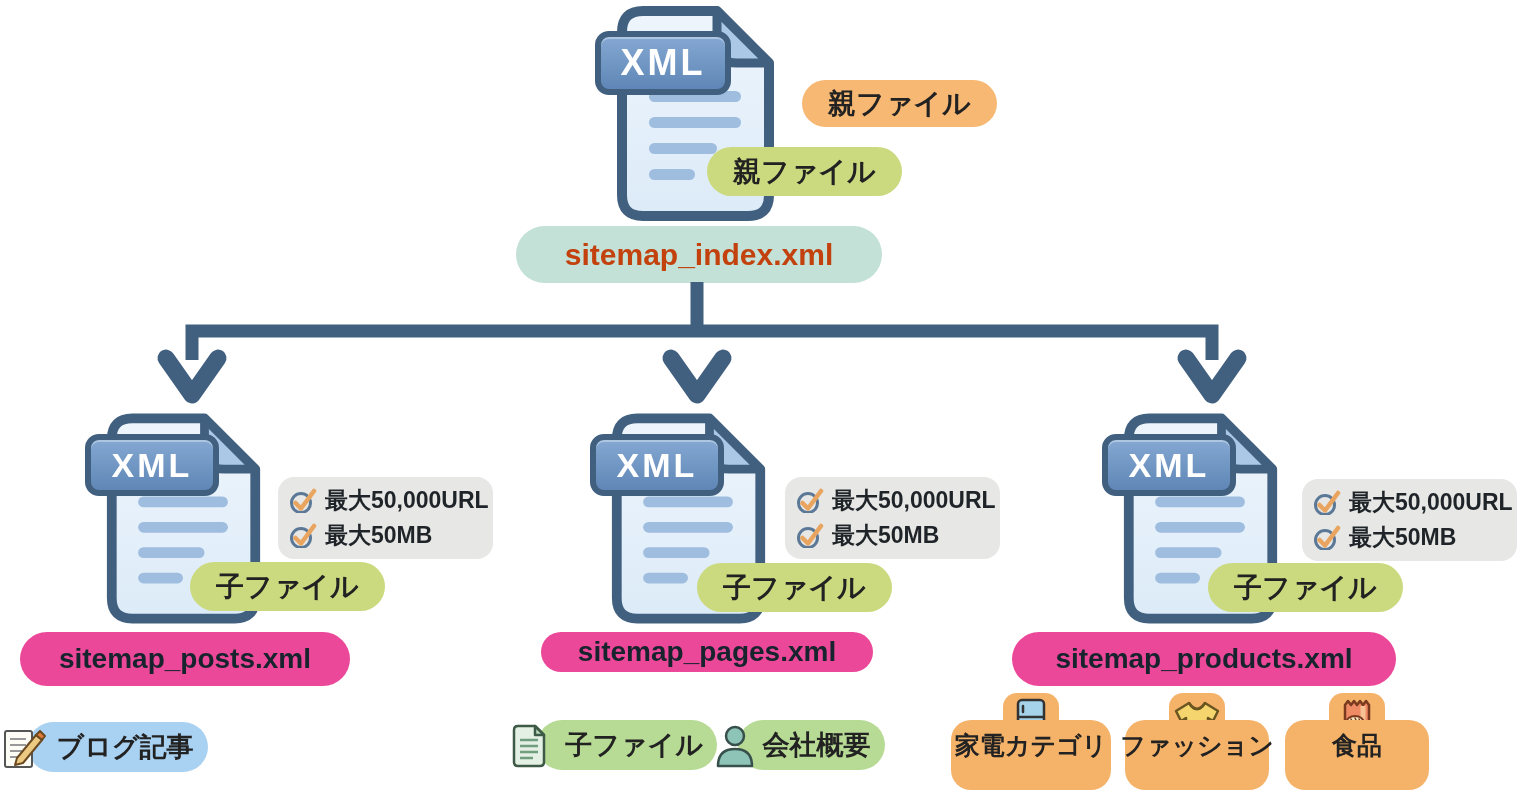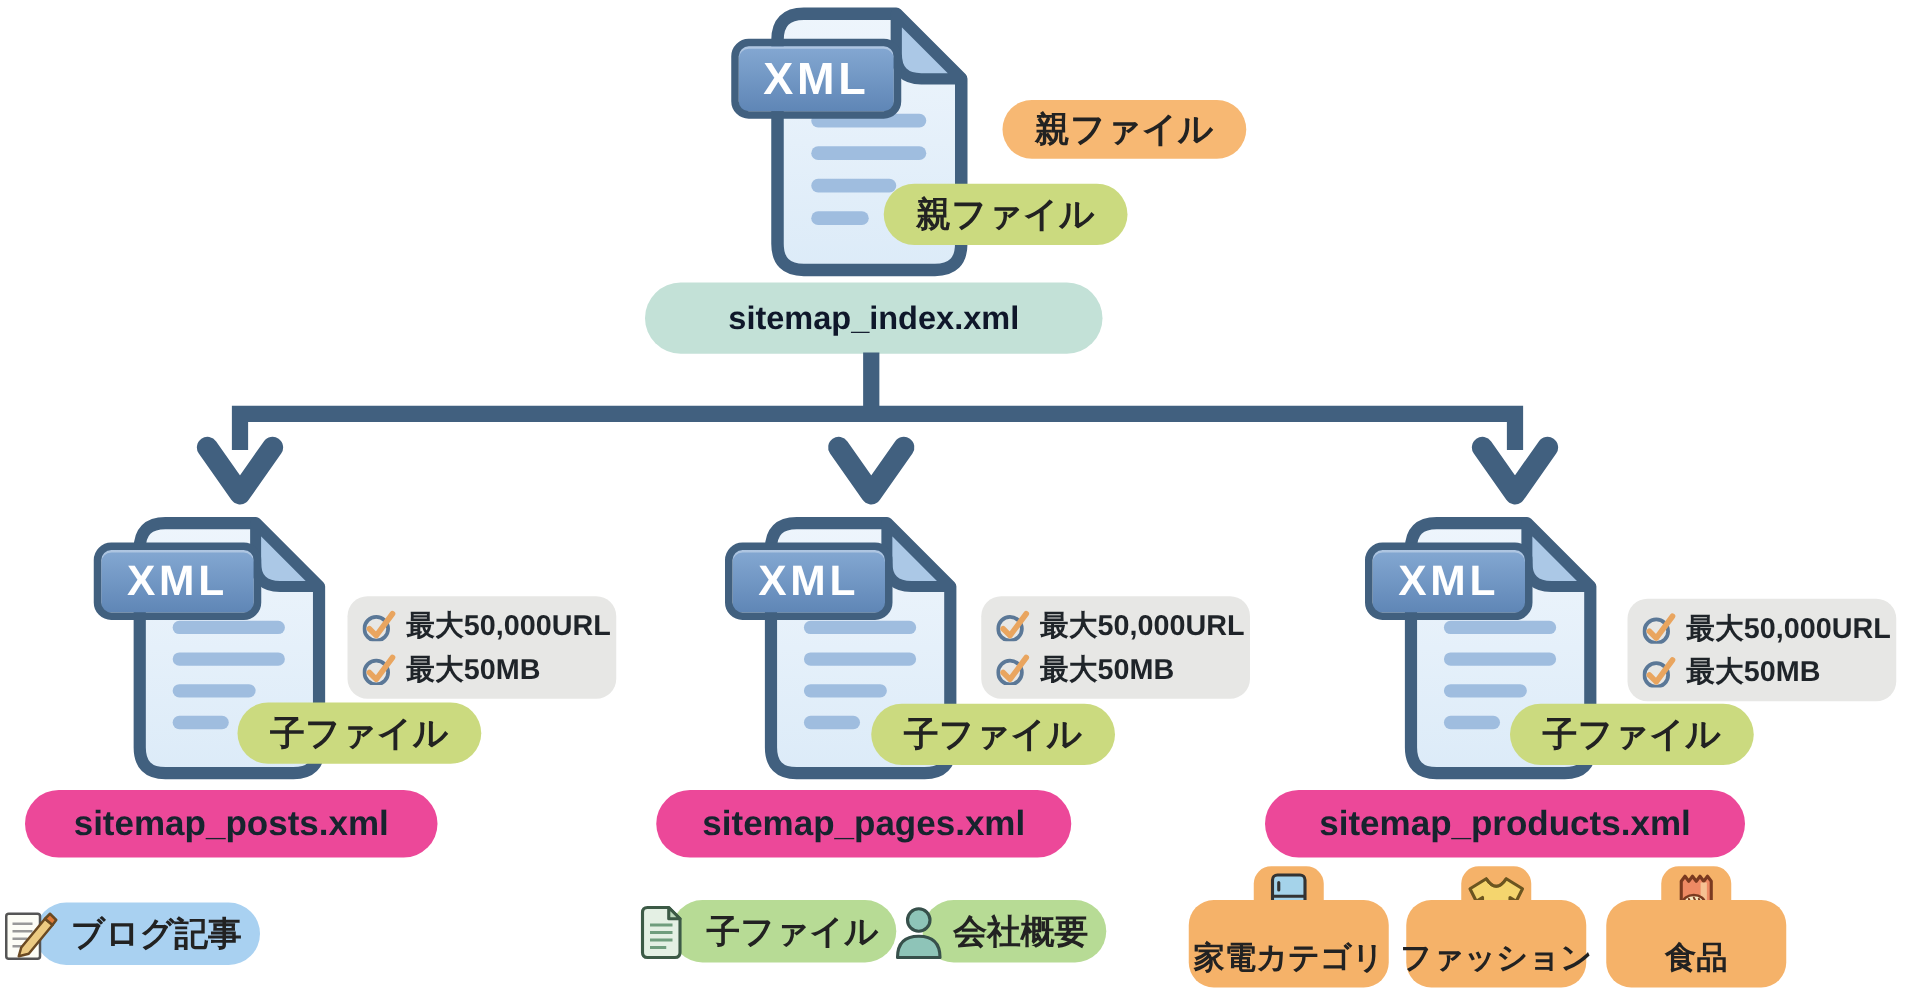--- a/index.html
+++ b/index.html
@@ -5,37 +5,37 @@
   html,body{margin:0;padding:0;background:#fff;}
   #canvas{
     position:relative;width:1533px;height:795px;background:#fff;overflow:hidden;
     font-family:"Liberation Sans","DejaVu Sans",sans-serif;
   }
 
   
   .file-icon{position:absolute;}
   .file-doc{position:absolute;left:28px;top:0;}
   .xml-badge{
-    position:absolute;left:0;top:26px;width:122px;height:50px;
+    position:absolute;left:10px;top:26px;width:122px;height:50px;
     background:linear-gradient(#84a8d2,#5f86b6);
     border:6px solid #41607f;border-radius:14px;
     box-shadow:inset 0 2px 0 rgba(255,255,255,.35);
     color:#fff;font-weight:bold;font-size:34px;letter-spacing:3px;
     display:flex;align-items:center;justify-content:center;
   }
   .xml-badge.parent{width:124px;height:52px;font-size:36px;}
 
   
   .pill{
     position:absolute;display:flex;align-items:center;justify-content:center;
     font-weight:bold;color:#222;white-space:nowrap;
   }
   .tag-orange{background:#f7b873;border-radius:26px;height:47px;padding:0 26px;font-size:28px;}
   .tag-green-label{background:#cbda7f;border-radius:26px;height:49px;padding:0 26px;font-size:28px;}
-  .name-teal{background:#c3e1d7;border-radius:30px;font-size:26px;color:#0f172a;}
+  .name-teal{background:#c3e1d7;border-radius:30px;font-size:30px;color:#c2410c;}
   .name-blue{background:#ec4899;border-radius:28px;font-size:28px;color:#17242e;}
   .limits{
     position:absolute;background:#e7e7e5;border-radius:16px;
     display:flex;flex-direction:column;justify-content:center;gap:4px;
     padding:8px 4px 8px 12px;
   }
   .limit-row{display:flex;align-items:center;gap:8px;font-weight:bold;font-size:23px;color:#1f2429;white-space:nowrap;}
 
   
   .cat-tag{
@@ -50,21 +50,21 @@
   .orange-tab-tag{position:absolute;width:158px;height:97px;}
   .orange-tab-tag .tab{
     position:absolute;left:50%;transform:translateX(-50%);top:0;
     width:56px;height:52px;background:#f5b269;border-radius:14px;
     display:flex;align-items:center;justify-content:center;
   }
   .orange-tab-tag .body{
     position:absolute;left:0;top:27px;width:100%;height:70px;
     background:#f5b269;border-radius:20px;
     display:flex;align-items:flex-end;justify-content:center;
-    font-weight:bold;font-size:25px;color:#222;padding-bottom:8px;
+    font-weight:bold;font-size:25px;color:#222;padding-bottom:28px;
     box-sizing:border-box;white-space:nowrap;
   }
 
   .arrows-svg{position:absolute;left:0;top:278px;}
 </style>
 </head>
 <body>
 
 <div id="canvas">
 
@@ -163,21 +163,21 @@
     <div class="limit-row">
       <svg width="27" height="25" viewBox="0 0 27 25">
           <use href="#checkGlyph"></use>
         </svg>
       <span>最大50MB</span>
     </div>
   </div>
 
   <div class="pill tag-green-label" style="left:697px;top:563px;">子ファイル</div>
 
-  <div class="pill name-blue" style="left:525px;top:632px;width:332px;height:54px;">sitemap_pages.xml</div>
+  <div class="pill name-blue" style="left:541px;top:632px;width:332px;height:40px;">sitemap_pages.xml</div>
 
   <div class="cat-tag cat-green" style="left:537px;top:720px;width:166px;padding-left:14px;">
     <svg class="cat-icon" width="40" height="48" viewBox="0 0 40 48">
       <path d="M7 4 H24 L33 13 V40 Q33 44 29 44 H7 Q3 44 3 40 V8 Q3 4 7 4 Z" fill="#e4f0e4" stroke="#3c5a46" stroke-width="2.5" stroke-linejoin="round"></path>
       <path d="M24 4 L33 13 H24 Z" fill="#bcd8bc" stroke="#3c5a46" stroke-width="2.5" stroke-linejoin="round"></path>
       <path d="M9 18 H27 M9 24 H27 M9 30 H27 M9 36 H22" stroke="#6f9d7d" stroke-width="2.5" fill="none"></path>
     </svg>
     <span>子ファイル</span>
   </div>
 

